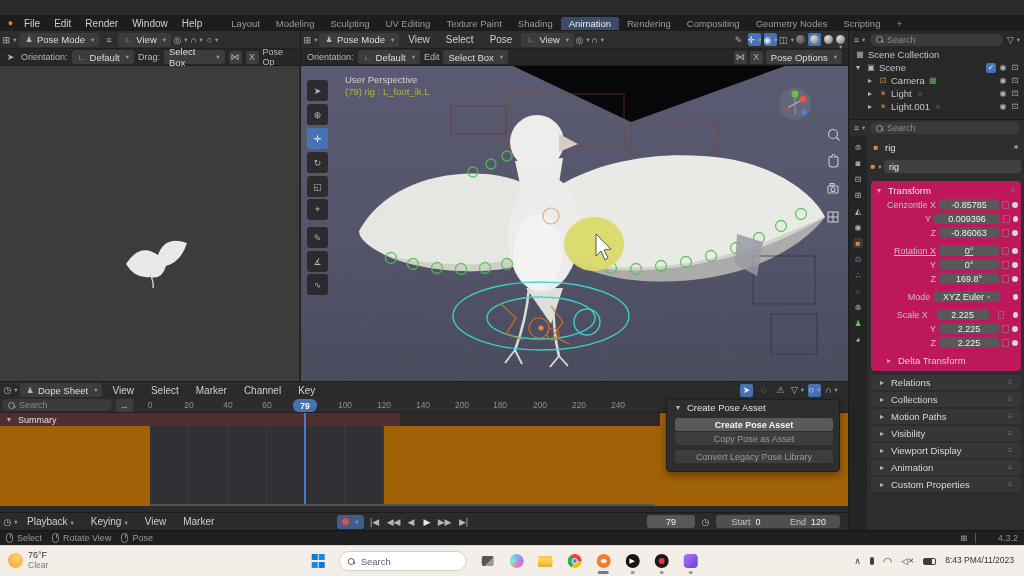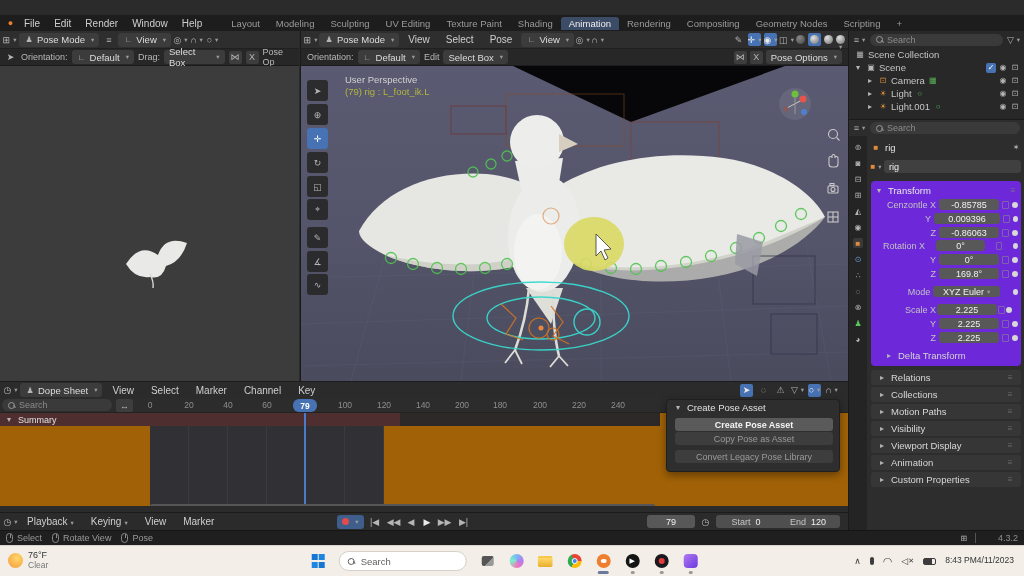--- a/index.html
+++ b/index.html
@@ -393,21 +393,21 @@
         <span style="font-size:9.5px;color:#e4e4e4">rig</span>
         <span class="gi sm i-pin" style="margin-left:auto"></span>
       </div>
       <div class="flex" style="height:17px;gap:3px;margin-top:3px">
         <span class="gi sm dd" style="color:#e08a3c">■</span>
         <span class="field" style="flex:1;height:13px;background:#404040;justify-content:flex-start;padding:0 5px">
             <span>rig</span>
           </span>
       </div>
 
-      <div style="margin-top:6px;background:#6d28d9;border-radius:4px;padding:2px 3px 4px 3px">
+      <div style="margin-top:6px;background:#be185d;border-radius:4px;padding:2px 3px 4px 3px">
         <div class="flex" style="height:14px;gap:4px">
           <span class="gi sm i-down"></span>
           <span style="font-size:9.5px;color:#e8e8e8">Transform</span>
           <span class="gi sm i-menu" style="margin-left:auto;color:#7a7a7a"></span>
         </div>
         <div id="xform-rows">
   <div class="flex" style="height:13px;margin-top:1px;gap:3px;padding-left:2px">
     <span class="plabel" style="width:60px">Cenzontle X</span>
     <span class="field" style="width:60px;height:11px">
                 <span>-0.85785</span>
@@ -427,21 +427,21 @@
 
   <div class="flex" style="height:13px;margin-top:1px;gap:3px;padding-left:2px">
     <span class="plabel" style="width:60px">Z</span>
     <span class="field" style="width:60px;height:11px">
                 <span>-0.86063</span>
               </span>
     <span style="width:7px;height:8px;border:1px solid #8a8a8a;border-radius:1px;opacity:.6"></span>
     <span style="width:6px;height:6px;border-radius:50%;background:#d8d8d8"></span>
   </div>
 
-  <div class="flex" style="height: 13px; gap: 11px; padding-left: 2px;">
+  <div class="flex" style="height: 13px; margin-top: 5px; gap: 3px; padding-left: 2px; text-decoration: underline;">
     <span class="plabel" style="width:60px">Rotation X</span>
     <span class="field" style="width:60px;height:11px">
                 <span>0°</span>
               </span>
     <span style="width:7px;height:8px;border:1px solid #8a8a8a;border-radius:1px;opacity:.6"></span>
     <span style="width:6px;height:6px;border-radius:50%;background:#d8d8d8"></span>
   </div>
 
   <div class="flex" style="height:13px;margin-top:1px;gap:3px;padding-left:2px">
     <span class="plabel" style="width:60px">Y</span>
@@ -463,21 +463,21 @@
 
   <div class="flex" style="height: 13px; margin-top: 5px; gap: 3px; padding-left: 2px;">
     <span class="plabel" style="width:60px">Mode</span>
     <span class="field dd" style="width: 74px; height: 11px;">
                 <span>XYZ Euler</span>
               </span>
     <span style="width: 7px; height: 8px; border: 1px solid rgb(138, 138, 138); border-radius: 1px; opacity: 0.6; visibility: hidden;"></span>
     <span style="width:6px;height:6px;border-radius:50%;background:#d8d8d8"></span>
   </div>
 
-  <div class="flex" style="height: 13px; margin-top: 5px; gap: 1px; padding-left: 2px; align-items: center;">
+  <div class="flex" style="height: 13px; margin-top: 5px; gap: 9px; padding-left: 2px; align-items: center;">
     <span class="plabel" style="width:60px">Scale X</span>
     <span class="field" style="width:60px;height:11px">
                 <span>2.225</span>
               </span>
     <span style="width:7px;height:8px;border:1px solid #8a8a8a;border-radius:1px;opacity:.6"></span>
     <span style="width:6px;height:6px;border-radius:50%;background:#d8d8d8"></span>
   </div>
 
   <div class="flex" style="height:13px;margin-top:1px;gap:3px;padding-left:2px">
     <span class="plabel" style="width:60px">Y</span>

